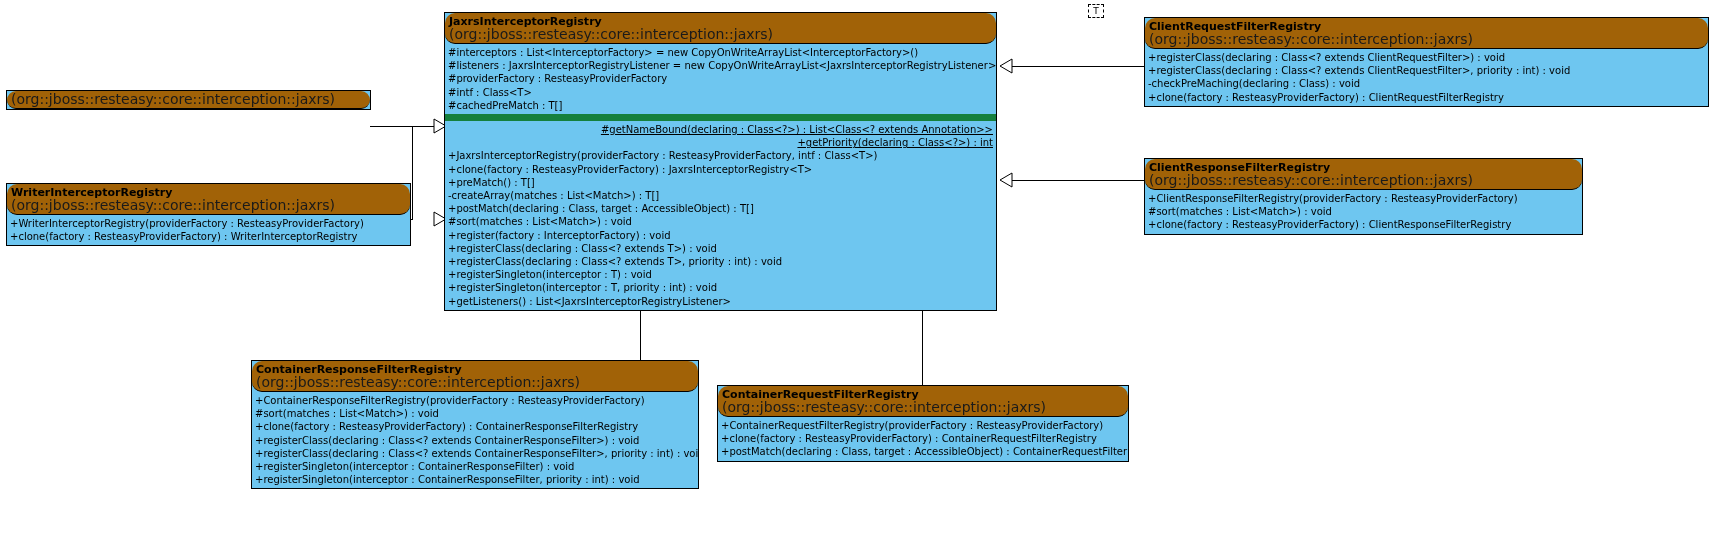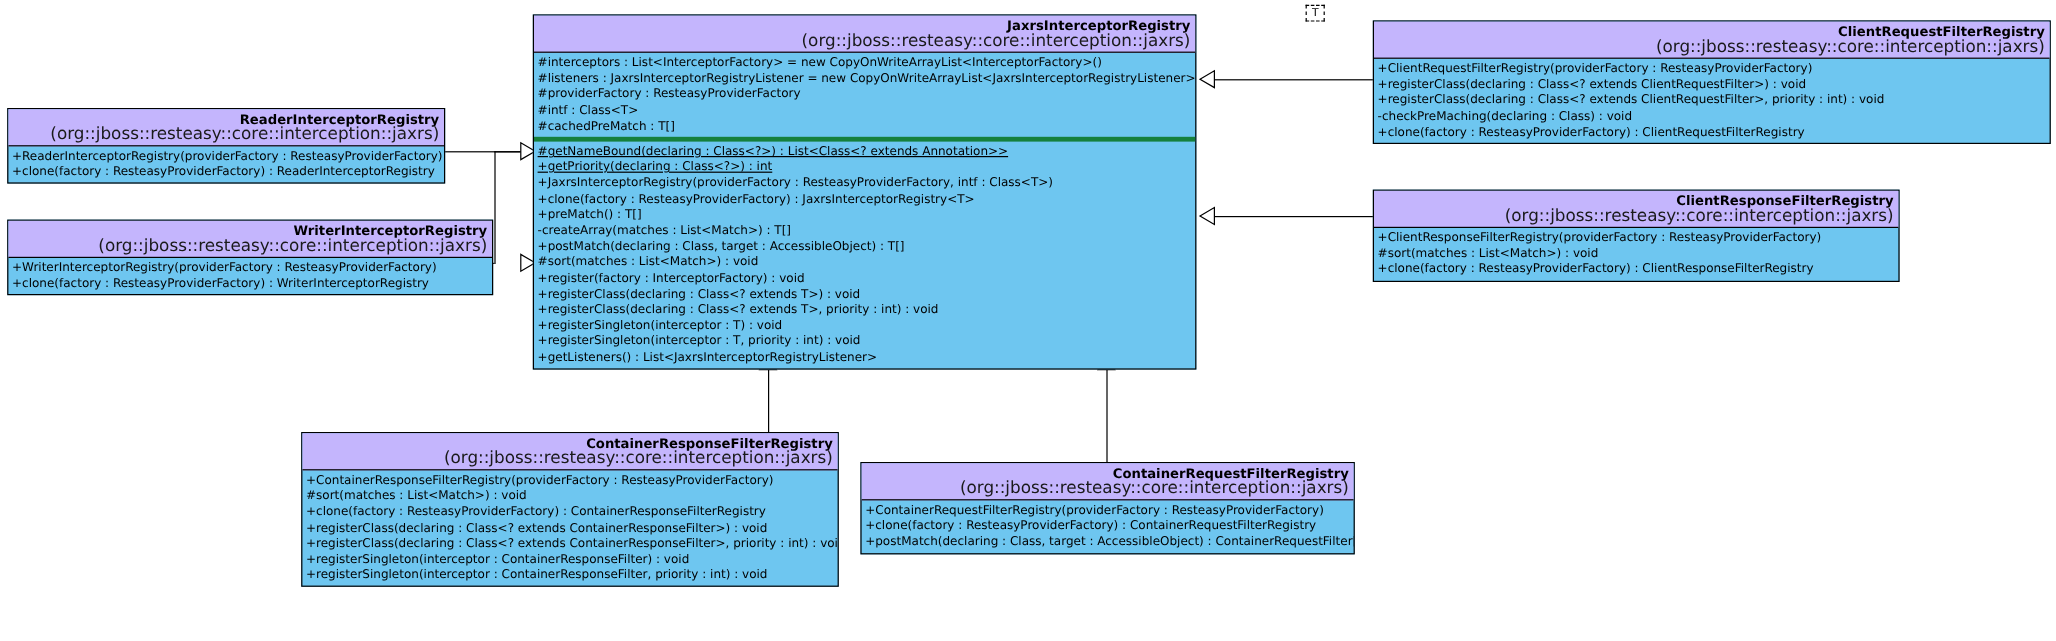--- a/index.html
+++ b/index.html
@@ -14,51 +14,52 @@
 
   
   .uml-class{
     position:absolute;
     background:#6EC6F0;
     border:1px solid #000000;
     box-sizing:border-box;
   }
   .uml-header{
     padding:2px 4px 3px 4px;
-    text-align:right;
+    text-align:left;
     border-bottom:1px solid #000000;
-    background:#c4b5fd;
+    background:#a16207;
+    border-radius:10px;
   }
   .uml-name{
     font-size:11px;
     font-weight:bold;
     color:#000000;
     line-height:13px;
     white-space:nowrap;
   }
   .uml-pkg{
     font-size:14px;
     color:#1a1a1a;
     line-height:12px;
     white-space:nowrap;
   }
   .uml-compartment{
     padding:2px 0 2px 0;
-    border-bottom:4px solid #15803d;
+    border-bottom:7px solid #15803d;
   }
   .uml-compartment:last-child{border-bottom:none;}
   .uml-member{
     font-size:10px;
     color:#000000;
     line-height:13.2px;
     white-space:nowrap;
     padding:0 3px 0 3px;
     overflow:hidden;
   }
-  .uml-member.static{text-decoration:underline;}
+  .uml-member.static{text-decoration:underline;text-align:right;}
 
   
   .edge{position:absolute;background:#000000;}
   .edge.h{height:1px;}
   .edge.v{width:1px;}
   
   svg.arrowlayer{position:absolute;left:0;top:0;width:1713px;height:534px;pointer-events:none;}
 
   
   .typeparam{
@@ -134,47 +135,41 @@
       <div class="uml-member">+registerClass(declaring : Class&lt;? extends T&gt;) : void</div>
       <div class="uml-member">+registerClass(declaring : Class&lt;? extends T&gt;, priority : int) : void</div>
       <div class="uml-member">+registerSingleton(interceptor : T) : void</div>
       <div class="uml-member">+registerSingleton(interceptor : T, priority : int) : void</div>
       <div class="uml-member">+getListeners() : List&lt;JaxrsInterceptorRegistryListener&gt;</div>
     </div>
   </div>
 
   <div class="uml-class" style="left:6px;top:90px;width:365px;">
     <div class="uml-header">
-      <div class="uml-name">ReaderInterceptorRegistry</div>
-      <div class="uml-pkg">(org::jboss::resteasy::core::interception::jaxrs)</div>
-    </div>
-    <div class="uml-compartment">
-      <div class="uml-member">+ReaderInterceptorRegistry(providerFactory : ResteasyProviderFactory)</div>
-      <div class="uml-member">+clone(factory : ResteasyProviderFactory) : ReaderInterceptorRegistry</div>
+      <div class="uml-pkg">(org::jboss::resteasy::core::interception::jaxrs)</div>
     </div>
   </div>
 
   <div class="uml-class" style="left:6px;top:183px;width:405px;">
     <div class="uml-header">
       <div class="uml-name">WriterInterceptorRegistry</div>
       <div class="uml-pkg">(org::jboss::resteasy::core::interception::jaxrs)</div>
     </div>
     <div class="uml-compartment">
       <div class="uml-member">+WriterInterceptorRegistry(providerFactory : ResteasyProviderFactory)</div>
       <div class="uml-member">+clone(factory : ResteasyProviderFactory) : WriterInterceptorRegistry</div>
     </div>
   </div>
 
   <div class="uml-class" style="left:1144px;top:17px;width:565px;">
     <div class="uml-header">
       <div class="uml-name">ClientRequestFilterRegistry</div>
       <div class="uml-pkg">(org::jboss::resteasy::core::interception::jaxrs)</div>
     </div>
     <div class="uml-compartment">
-      <div class="uml-member">+ClientRequestFilterRegistry(providerFactory : ResteasyProviderFactory)</div>
       <div class="uml-member">+registerClass(declaring : Class&lt;? extends ClientRequestFilter&gt;) : void</div>
       <div class="uml-member">+registerClass(declaring : Class&lt;? extends ClientRequestFilter&gt;, priority : int) : void</div>
       <div class="uml-member">-checkPreMaching(declaring : Class) : void</div>
       <div class="uml-member">+clone(factory : ResteasyProviderFactory) : ClientRequestFilterRegistry</div>
     </div>
   </div>
 
   <div class="uml-class" style="left:1144px;top:158px;width:439px;">
     <div class="uml-header">
       <div class="uml-name">ClientResponseFilterRegistry</div>

